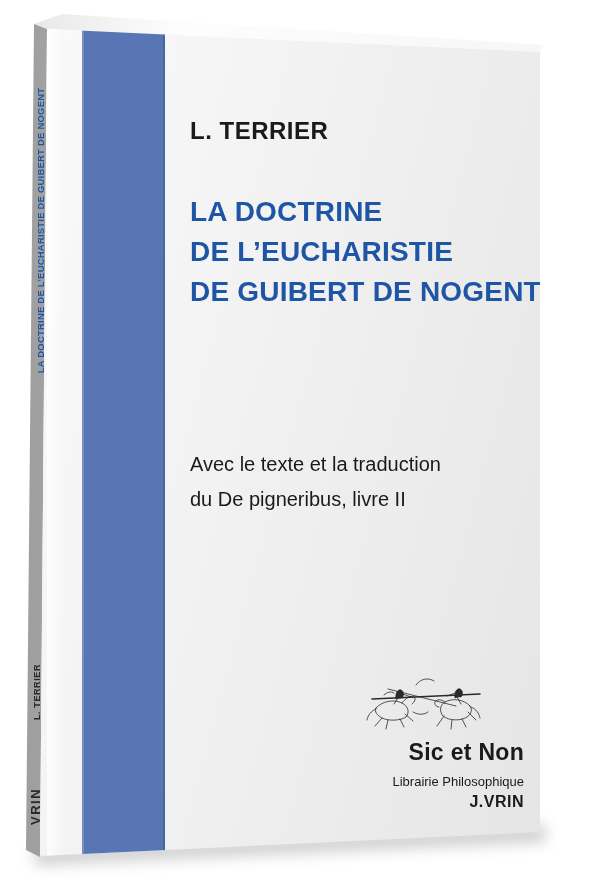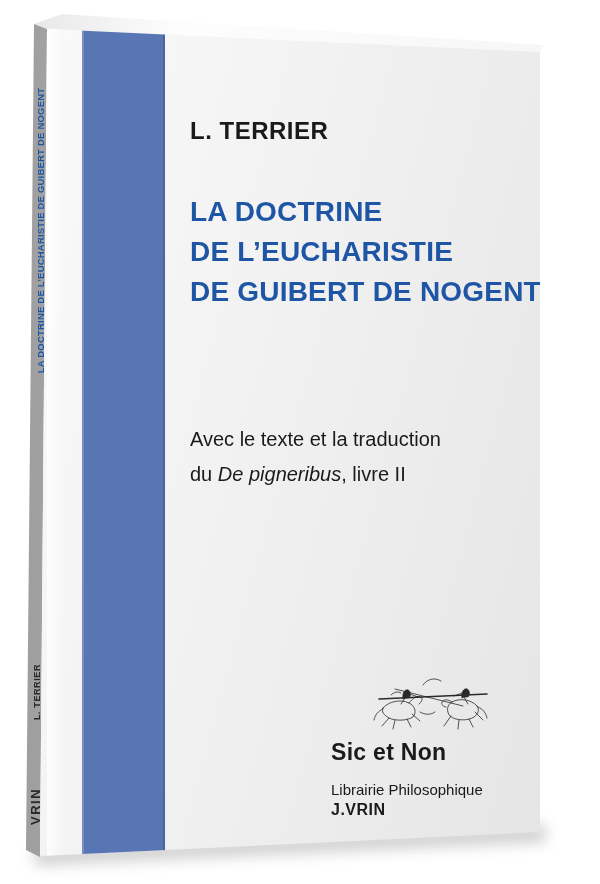--- a/index.html
+++ b/index.html
@@ -51,33 +51,33 @@
     position:absolute;left:190px;top:118px;
     font-size:24px;font-weight:bold;line-height:1.1;
     letter-spacing:0.5px;color:var(--text-black,#1a1a1a);
   }
   .title{
     position:absolute;left:190px;top:192px;
     font-size:28px;font-weight:bold;line-height:40px;
     letter-spacing:0.2px;color:var(--title-blue,#1e56a5);
   }
   .subtitle{
-    position:absolute;left:190px;top:422px;
+    position:absolute;left:190px;top:447px;
     font-size:20px;font-weight:normal;line-height:35px;
     color:var(--text-black,#1a1a1a);
   }
-  .subtitle .it{font-style:italic;}
+  .subtitle .it{}
 
   .publisher{
-    position:absolute;left:331px;top:668px;width:200px;text-align:left;
+    position:absolute;left:324px;top:668px;width:200px;text-align:right;
     color:var(--text-black,#1a1a1a);
   }
   .publisher svg{display:block;margin:0 auto;}
   .collection{font-size:23px;font-weight:bold;line-height:24px;margin-top:6px;letter-spacing:0.3px;}
-  .imprint-line{font-size:15px;line-height:16px;margin-top:18px;}
+  .imprint-line{font-size:13px;line-height:16px;margin-top:10px;}
   .imprint-name{font-size:16px;font-weight:bold;line-height:18px;margin-top:3px;letter-spacing:0.5px;}
 
   
   .spine-text{position:absolute;white-space:nowrap;text-align:center;transform:rotate(-90deg);transform-origin:center;}
   .spine-title{
     left:-110px;top:225px;width:300px;height:11px;
     font-size:9.5px;font-weight:bold;letter-spacing:0.2px;
     color:var(--title-blue,#1e56a5);
   }
   .spine-author{

